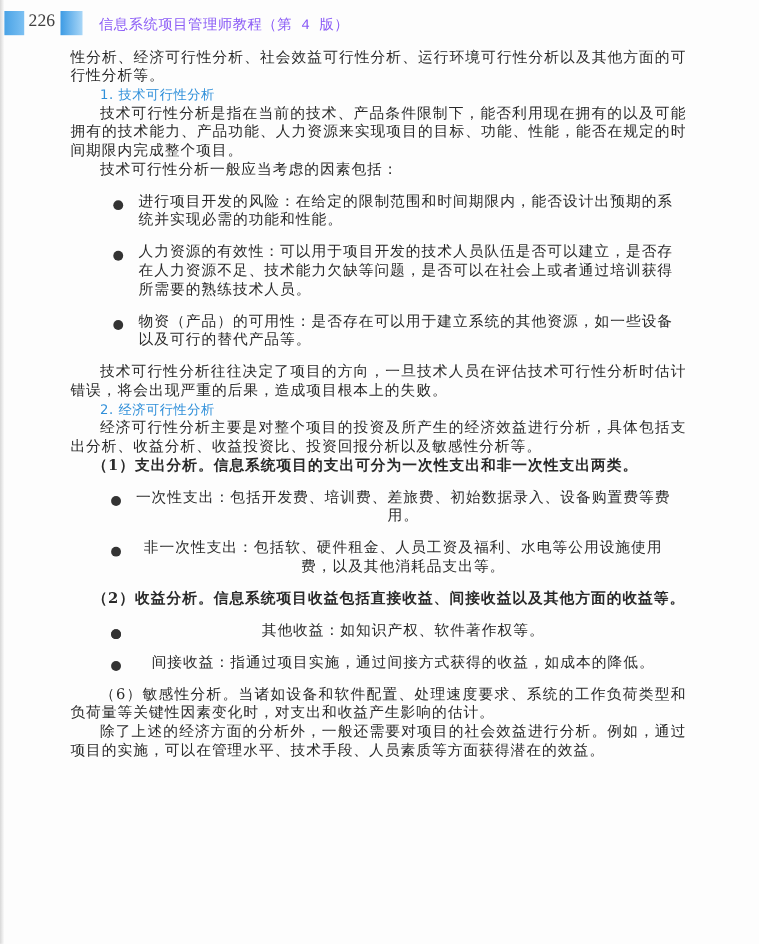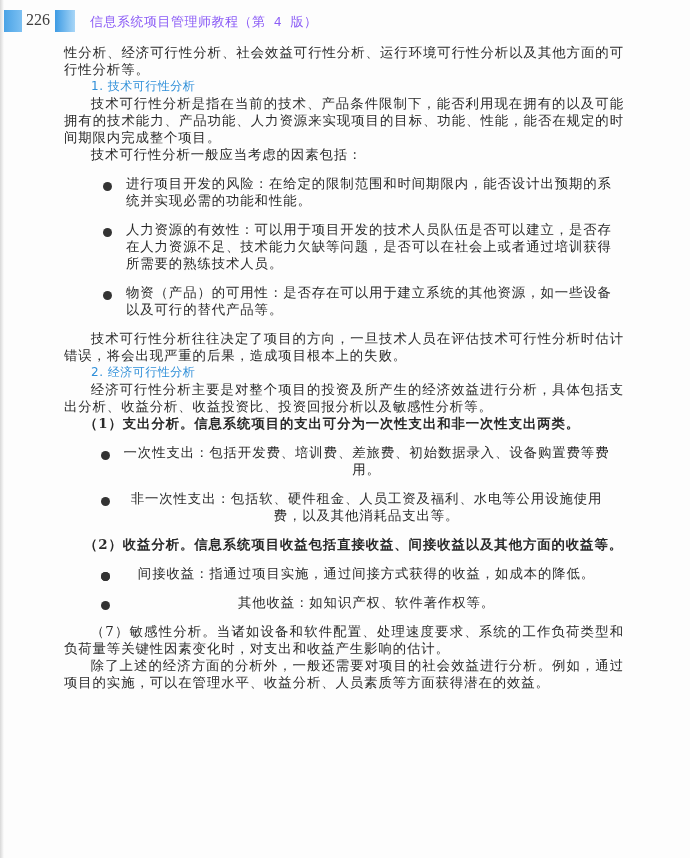--- a/index.html
+++ b/index.html
@@ -102,22 +102,22 @@
     <span class="dot"></span>
     <span>非一次性支出：包括软、硬件租金、人员工资及福利、水电等公用设施使用费，以及其他消耗品支出等。</span>
   </div>
 
   <p class="sub">（2）收益分析。信息系统项目收益包括直接收益、间接收益以及其他方面的收益等。</p>
   <div class="bullet bullet2">
     <span class="dot"></span>
   </div>
   <div class="bullet bullet2">
     <span class="dot"></span>
-    <span>间接收益：指通过项目实施，通过间接方式获得的收益，如成本的降低。</span>
+    <span>其他收益：如知识产权、软件著作权等。</span>
   </div>
   <div class="bullet bullet2">
     <span class="dot"></span>
-    <span>其他收益：如知识产权、软件著作权等。</span>
+    <span>间接收益：指通过项目实施，通过间接方式获得的收益，如成本的降低。</span>
   </div>
 
-  <p class="p indent">（7）敏感性分析。当诸如设备和软件配置、处理速度要求、系统的工作负荷类型和负荷量等关键性因素变化时，对支出和收益产生影响的估计。</p>
-  <p class="p indent">除了上述的经济方面的分析外，一般还需要对项目的社会效益进行分析。例如，通过项目的实施，可以在管理水平、收益分析、人员素质等方面获得潜在的效益。</p>
+  <p class="p indent">（6）敏感性分析。当诸如设备和软件配置、处理速度要求、系统的工作负荷类型和负荷量等关键性因素变化时，对支出和收益产生影响的估计。</p>
+  <p class="p indent">除了上述的经济方面的分析外，一般还需要对项目的社会效益进行分析。例如，通过项目的实施，可以在管理水平、技术手段、人员素质等方面获得潜在的效益。</p>
 </div>
 
 </body></html>

